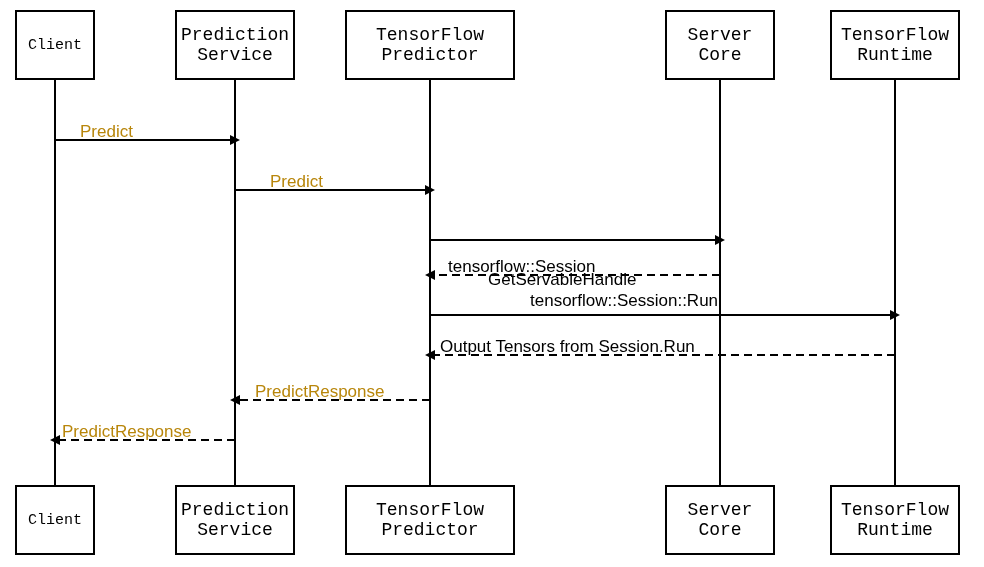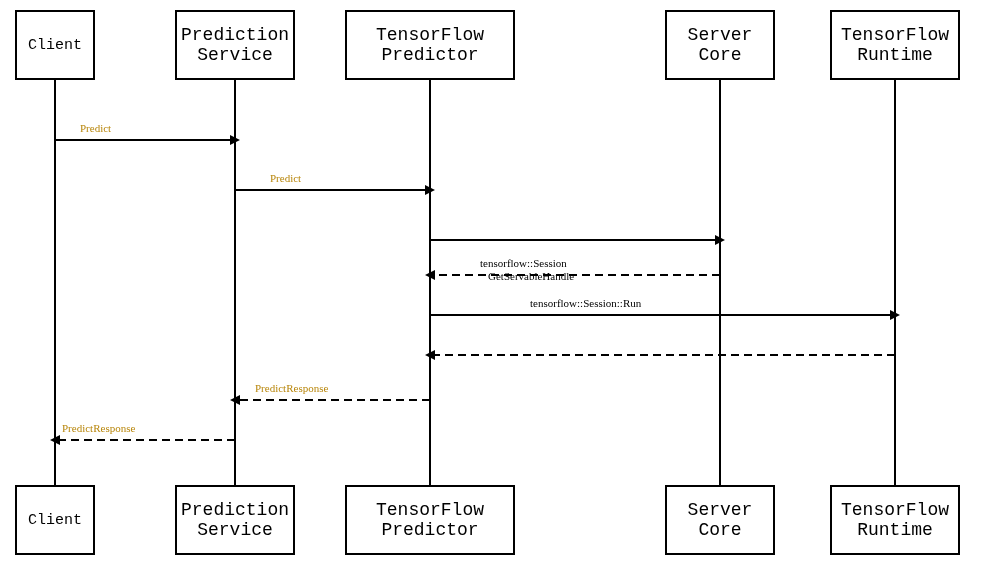--- a/index.html
+++ b/index.html
@@ -30,22 +30,22 @@
     svg.arrows {
       position: absolute;
       top: 0;
       left: 0;
       width: 984px;
       height: 567px;
       pointer-events: none;
     }
     .msg-label {
       position: absolute;
-      font-family: Liberation Serif, serif;
-      font-size: 11px;
+      font-family: Liberation Sans, sans-serif;
+      font-size: 17px;
       color: #000;
     }
   </style>
 </head>
 <body>
 
 <div class="diagram">
 
   <div class="actor-box" style="left:15px; top:10px; width:80px; height:70px; font-size:15px;">Client</div>
   <div class="actor-box" style="left:175px; top:10px; width:120px; height:70px; white-space:pre-line;">Prediction
@@ -98,18 +98,19 @@
     <line x1="430" y1="400" x2="240" y2="400" stroke="#000" stroke-width="2" stroke-dasharray="8,5"></line>
     <polygon points="240,395 230,400 240,405" fill="#000"></polygon>
 
     <line x1="235" y1="440" x2="60" y2="440" stroke="#000" stroke-width="2" stroke-dasharray="8,5"></line>
     <polygon points="60,435 50,440 60,445" fill="#000"></polygon>
   </svg>
 
   <div class="msg-label" style="left:80px; top:122px; color:#b8860b;">Predict</div>
   <div class="msg-label" style="left:270px; top:172px; color:#b8860b;">Predict</div>
   <div class="msg-label" style="left:488px; top:222px;margin-top:48px;">GetServableHandle</div>
-  <div class="msg-label" style="left:480px; top:257px;">tensorflow::Session</div>
-  <div class="msg-label" style="left:530px; top:297px;">tensorflow::Session::Run</div>
+  <div class="msg-label" style="left:448px; top:257px;">tensorflow::Session</div>
+  <div class="msg-label" style="left:530px; top:291px;">tensorflow::Session::Run</div>
+  <div class="msg-label" style="left:440px; top:337px;">Output Tensors from Session.Run</div>
   <div class="msg-label" style="left:255px; top:382px; color:#b8860b;">PredictResponse</div>
   <div class="msg-label" style="left:62px; top:422px; color:#b8860b;">PredictResponse</div>
 
 </div>
 
 </body></html>

